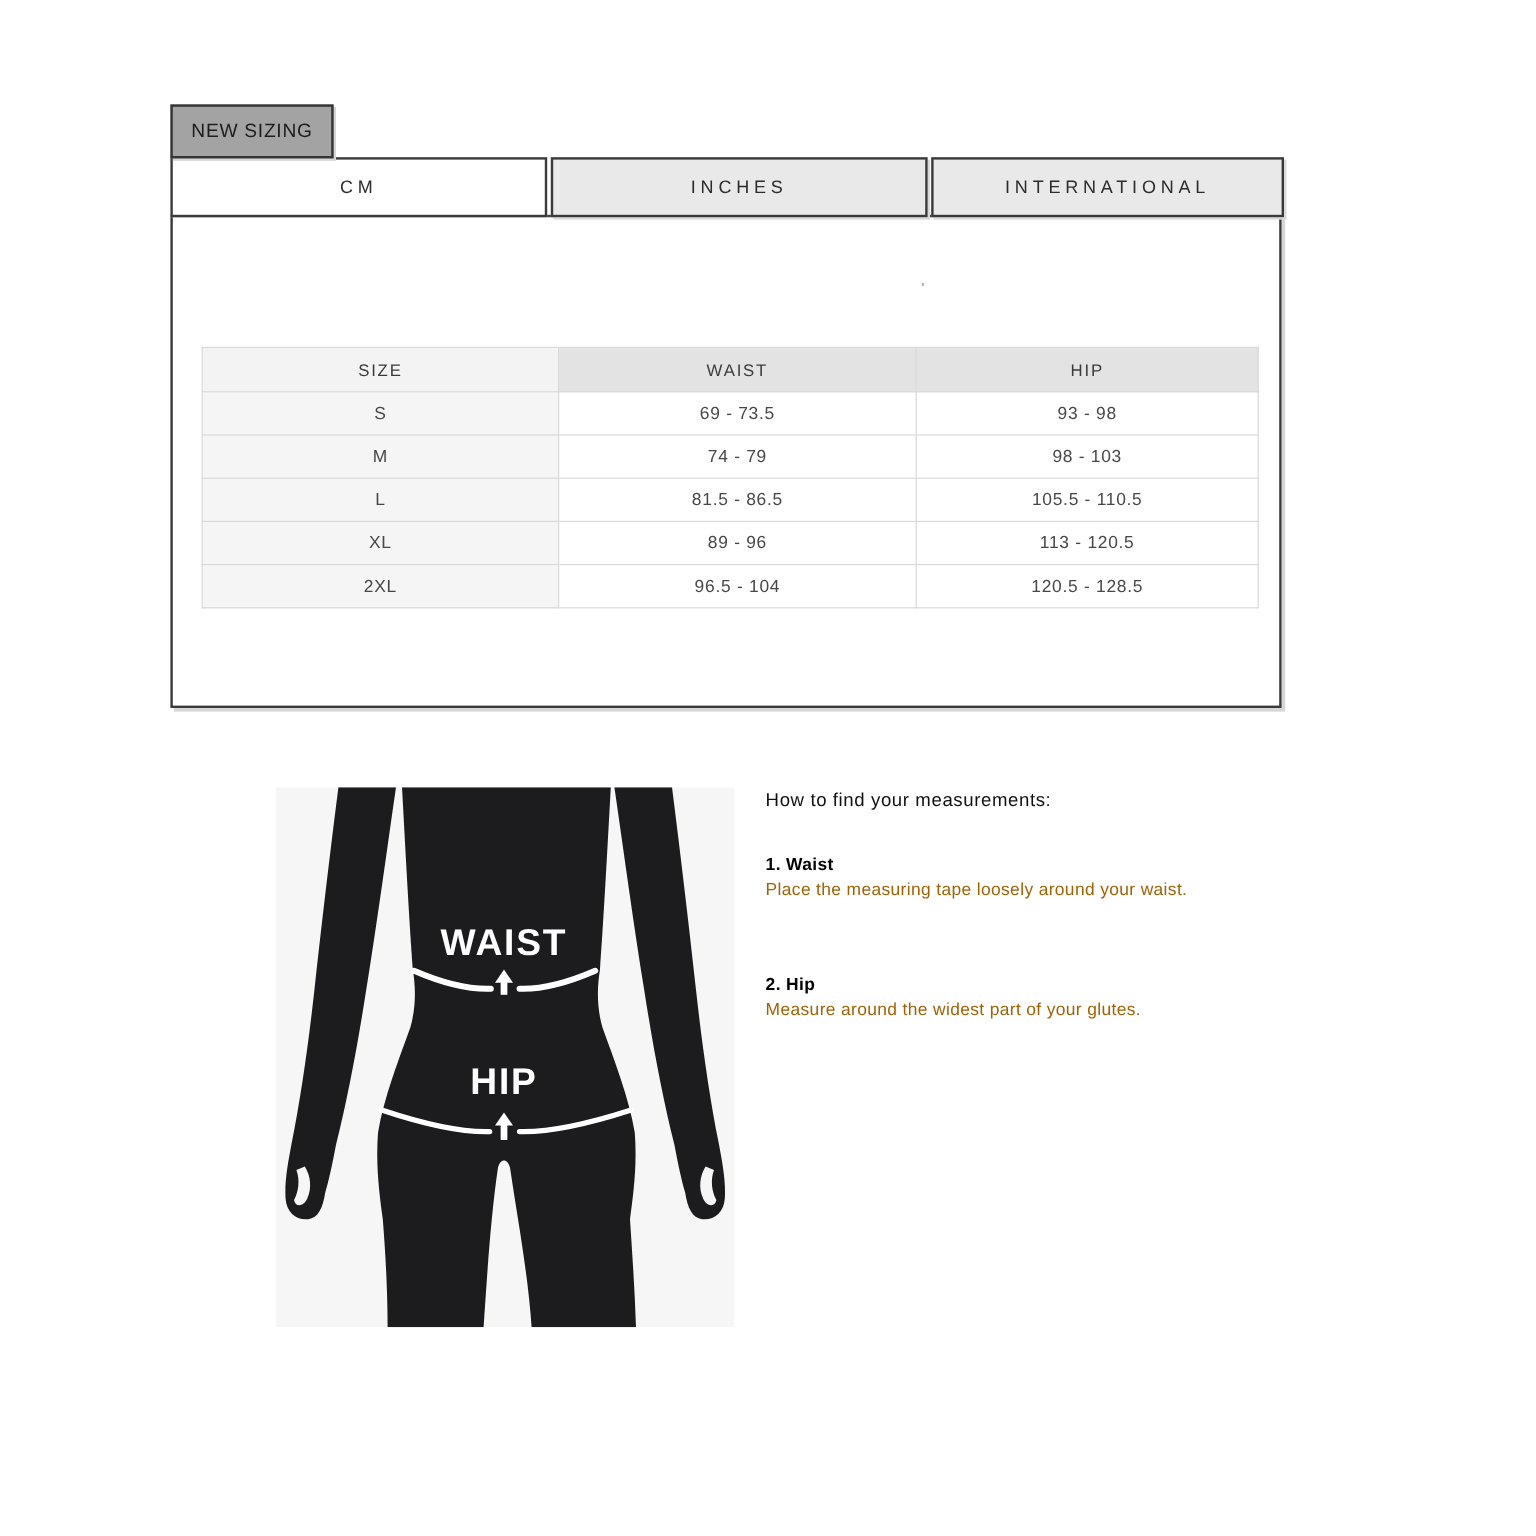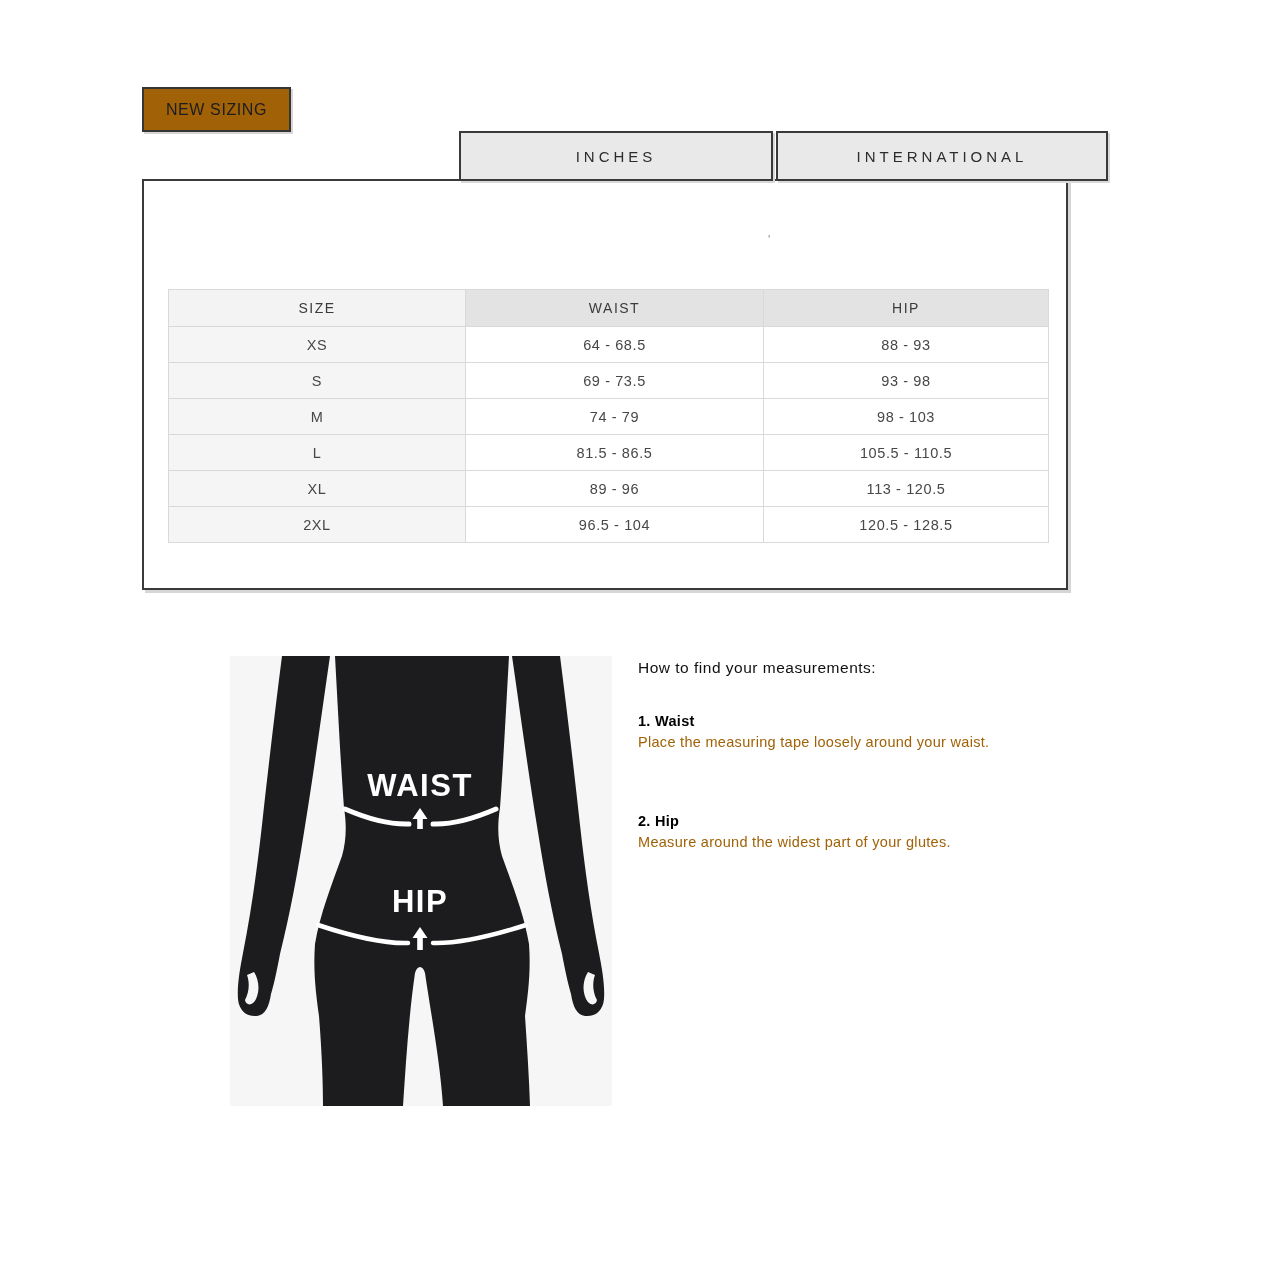--- a/index.html
+++ b/index.html
@@ -2,37 +2,37 @@
 <html><head>
 <meta charset="utf-8">
 <style>
   * { margin:0; padding:0; box-sizing:border-box; }
   html,body { background:#ffffff; }
   body { font-family:"Liberation Sans", sans-serif; }
   .page { position:relative; width:1280px; height:1280px; background:#fff; overflow:hidden; }
 
   
   .badge {
-    position:absolute; left:142px; top:87px; width:149px; height:45px;
-    background:#a16207; border:2px solid #353535; z-index:3;
+    position:absolute; left:142px; top:87px; width:136px; height:45px;
+    background:#a3a3a3; border:2px solid #353535; z-index:3;
     display:flex; align-items:center; justify-content:center;
     font-size:16px; letter-spacing:0.6px; color:#1d1d1d;
     box-shadow:2px 2px 0 #d6d6d6;
   }
 
   
   .tab {
     position:absolute; top:131px; height:50px; z-index:2;
     display:flex; align-items:center; justify-content:center;
     font-size:15px; letter-spacing:4px; color:#2c2c2c;
     border:2px solid #3a3a3a; cursor:pointer;
   }
   .tab-cm   { left:142px; width:314px; background:#ffffff; }
   .tab-inches { left:459px; width:314px; background:#e9e9e9; box-shadow:2px 2px 0 #d9d9d9;text-align:center; }
-  .tab-intl { left:776px; width:332px; background:#e9e9e9; box-shadow:2px 2px 0 #d9d9d9; }
+  .tab-intl { left:776px; width:294px; background:#e9e9e9; box-shadow:2px 2px 0 #d9d9d9; }
 
   
   .panel {
     position:absolute; left:142px; top:179px; width:926px; height:411px;
     background:#ffffff; border:2px solid #3a3a3a; z-index:1;
     box-shadow:3px 3px 0 #d6d6d6;
   }
   .panel-title {
     position:absolute; top:66px; left:0; width:100%;
     text-align:center; font-size:16px; color:#2b2b2b; letter-spacing:0.3px;
@@ -81,45 +81,41 @@
   .s2-title { top:154px; }
   .s2-text  { top:175px; }
 </style>
 </head>
 <body>
 
 <div class="page">
 
   <div class="badge">NEW SIZING</div>
 
+  <div class="tab tab-cm">CM</div>
   <div class="tab tab-inches">INCHES</div>
   <div class="tab tab-intl">INTERNATIONAL</div>
 
   <div class="panel">
     <div class="stray">'</div>
 
     <table class="size-table">
       <colgroup>
         <col style="width:297px">
           <col style="width:298px">
           <col style="width:285px">
       </colgroup>
       <thead>
         <tr>
           <th class="col-size">SIZE</th>
           <th>WAIST</th>
           <th>HIP</th>
         </tr>
       </thead>
       <tbody>
-        <tr>
-          <td class="col-size">XS</td>
-          <td>64 - 68.5</td>
-          <td>88 - 93</td>
-        </tr>
         <tr>
           <td class="col-size">S</td>
           <td>69 - 73.5</td>
           <td>93 - 98</td>
         </tr>
         <tr>
           <td class="col-size">M</td>
           <td>74 - 79</td>
           <td>98 - 103</td>
         </tr>

